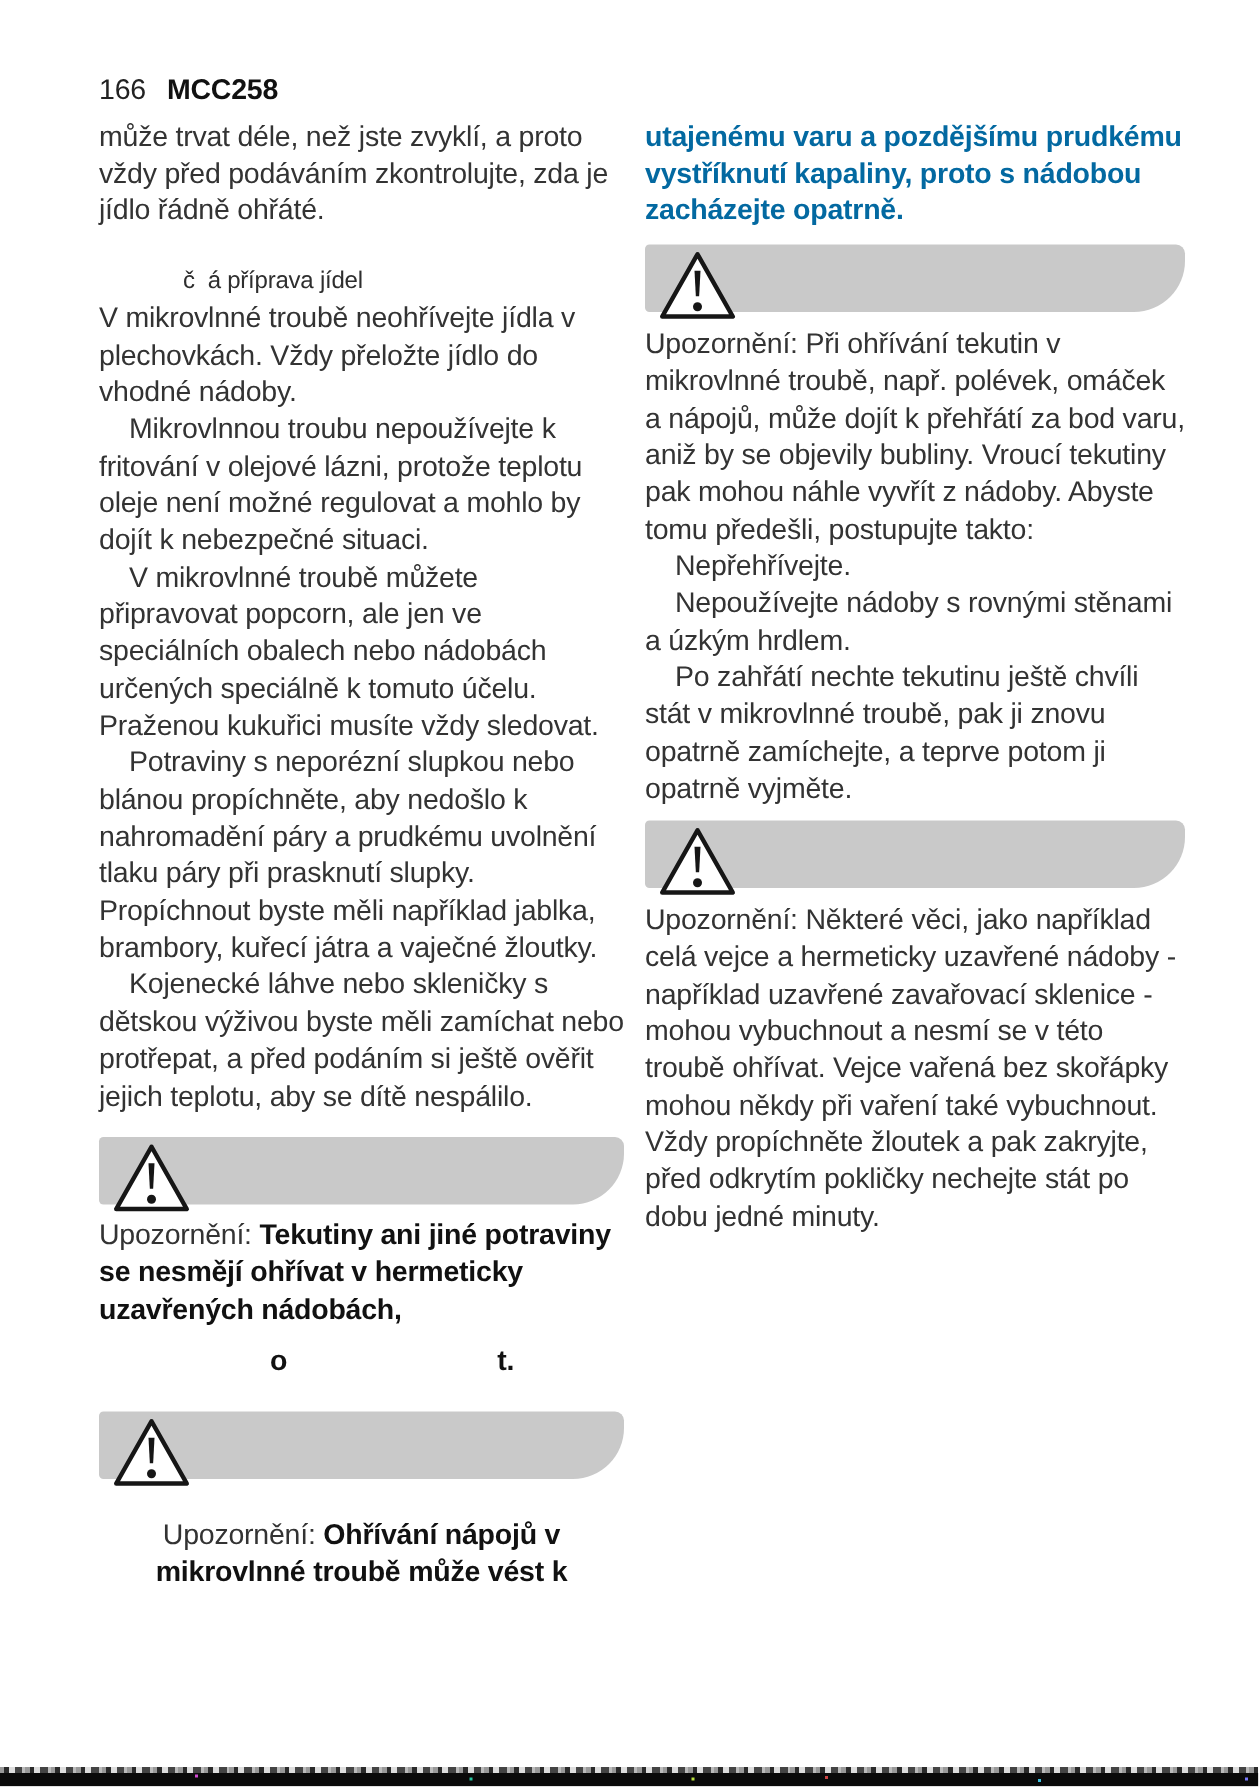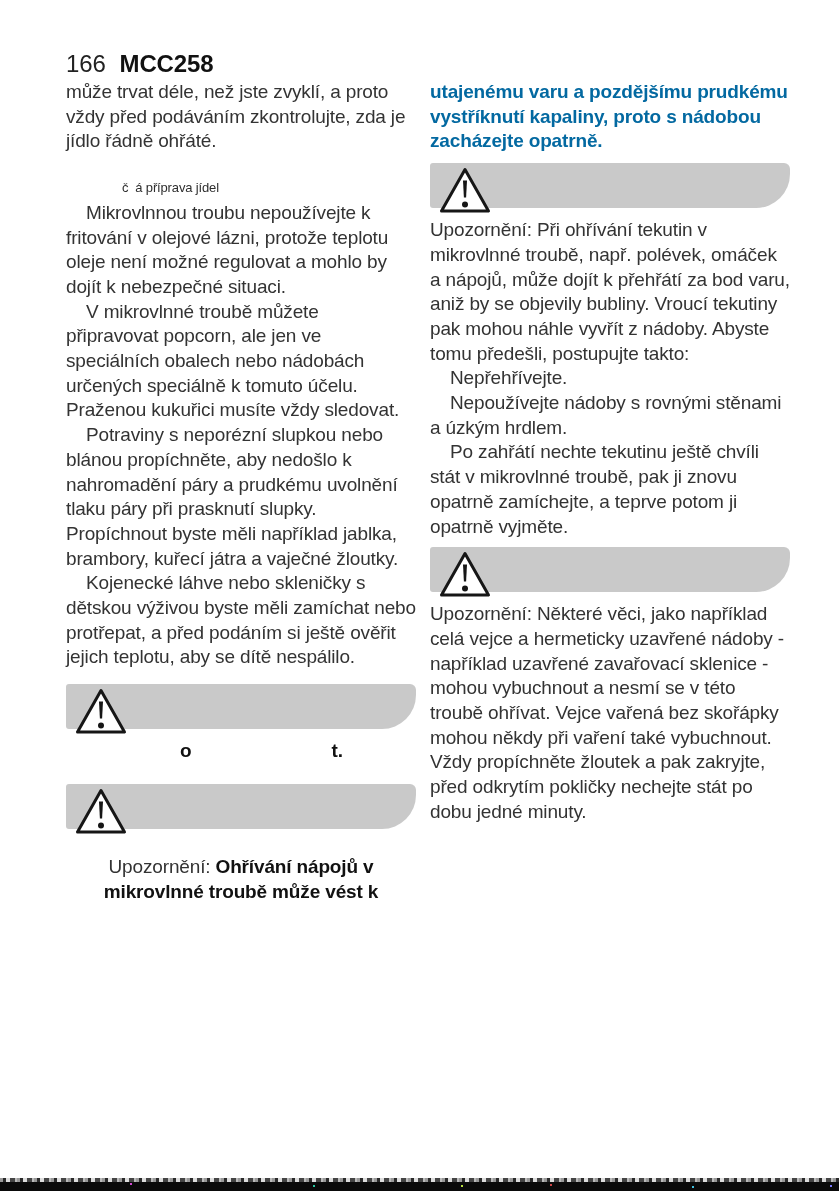--- a/index.html
+++ b/index.html
@@ -4,36 +4,36 @@
 <style>
   html,body { margin:0; padding:0; background:#ffffff; }
   .page {
     position:relative; width:839px; height:1191px; background:#ffffff;
     font-family:"Liberation Sans","DejaVu Sans",sans-serif;
     color:#333333; overflow:hidden;
     letter-spacing:-0.15px;
   }
   .hdr {
     position:absolute; left:66px; top:50px;
-    font-size:24px; color:#222;
+    font-size:19px; color:#222;
   }
   .hdr .pagenum { font-weight:400; }
   .hdr .model { font-weight:700; color:#111; margin-left:14px; }
 
   .col { position:absolute; top:80px; font-size:19px; line-height:24.7px; }
   .col-left  { left:66px;  width:350px; }
   .col-right { left:430px; width:360px; }
 
   .para { margin:0; }
   .indent { text-indent:20px; }
   b, .bold { font-weight:700; color:#111; }
   .bold-para { font-weight:700; color:#0369a1; margin:0; }
 
   .section-heading {
-    margin:22px 0 0 56px; font-size:13px; font-weight:400; color:#2e2e2e;
+    margin:22px 0 0 56px; font-size:16px; font-weight:400; color:#2e2e2e;
     line-height:24.7px;
   }
 
   .warn-banner {
     position:relative; height:45px; background:#c9c9c9;
     border-radius:3px 6px 34px 3px;
   }
   .warn-banner svg { position:absolute; left:9px; top:4px; overflow:visible; }
 
   .wb-1 { margin-top:14px; }
@@ -68,32 +68,36 @@
 
   <div class="hdr">
     <span class="pagenum">166</span><span class="model">MCC258</span>
   </div>
 
   <div class="col col-left">
     <p class="para">může trvat déle, než jste zvyklí, a proto vždy před podáváním zkontrolujte, zda je jídlo řádně ohřáté.</p>
 
     <p class="section-heading">č&nbsp;&nbsp;á příprava jídel</p>
 
+    <p class="para">V mikrovlnné troubě neohřívejte jídla v plechovkách. Vždy přeložte jídlo do vhodné nádoby.</p>
     <p class="para indent">Mikrovlnnou troubu nepoužívejte k fritování v olejové lázni, protože teplotu oleje není možné regulovat a mohlo by dojít k nebezpečné situaci.</p>
     <p class="para indent">V mikrovlnné troubě můžete připravovat popcorn, ale jen ve speciálních obalech nebo nádobách určených speciálně k tomuto účelu. Praženou kukuřici musíte vždy sledovat.</p>
     <p class="para indent">Potraviny s neporézní slupkou nebo blánou propíchněte, aby nedošlo k nahromadění páry a prudkému uvolnění tlaku páry při prasknutí slupky. Propíchnout byste měli například jablka, brambory, kuřecí játra a vaječné žloutky.</p>
     <p class="para indent">Kojenecké láhve nebo skleničky s dětskou výživou byste měli zamíchat nebo protřepat, a před podáním si ještě ověřit jejich teplotu, aby se dítě nespálilo.</p>
 
     <div class="warn-banner wb-1">
       <svg width="52" height="47" viewBox="0 0 52 47">
         <path d="M26 2.5 L49.5 44 L2.5 44 Z" fill="#ffffff" stroke="#161616" stroke-width="3" stroke-linejoin="round"></path>
         <path d="M24 13.5 h4 l-0.9 17 h-2.2 Z" fill="#161616"></path>
         <circle cx="26" cy="37.5" r="3" fill="#161616"></circle>
       </svg>
     </div>
+    <p class="para wt-1">
+      <span>Upozornění: </span><b>Tekutiny ani jiné potraviny se nesmějí ohřívat v hermeticky uzavřených nádobách,</b>
+    </p>
     <p class="para faded-line">
       <b class="faded-o">o</b><b class="faded-t">t.</b>
     </p>
 
     <div class="warn-banner wb-2">
       <svg width="52" height="47" viewBox="0 0 52 47">
         <path d="M26 2.5 L49.5 44 L2.5 44 Z" fill="#ffffff" stroke="#161616" stroke-width="3" stroke-linejoin="round"></path>
         <path d="M24 13.5 h4 l-0.9 17 h-2.2 Z" fill="#161616"></path>
         <circle cx="26" cy="37.5" r="3" fill="#161616"></circle>
       </svg>

